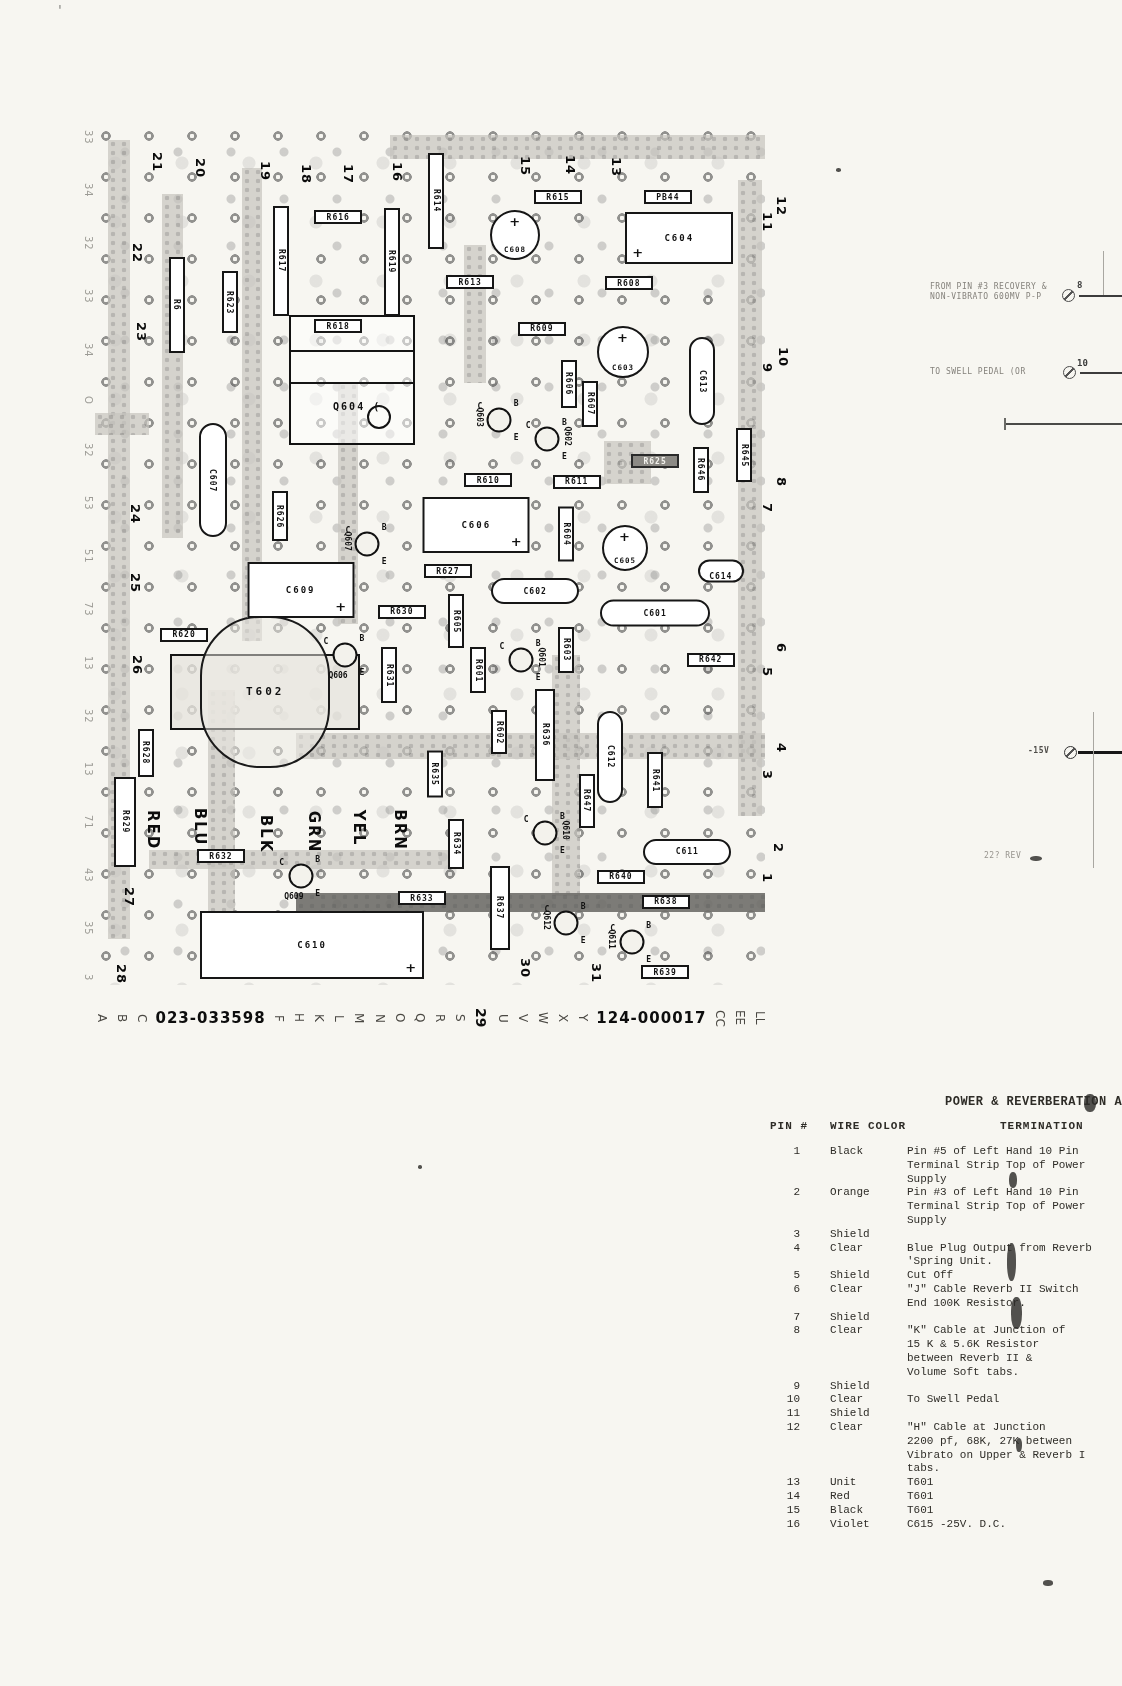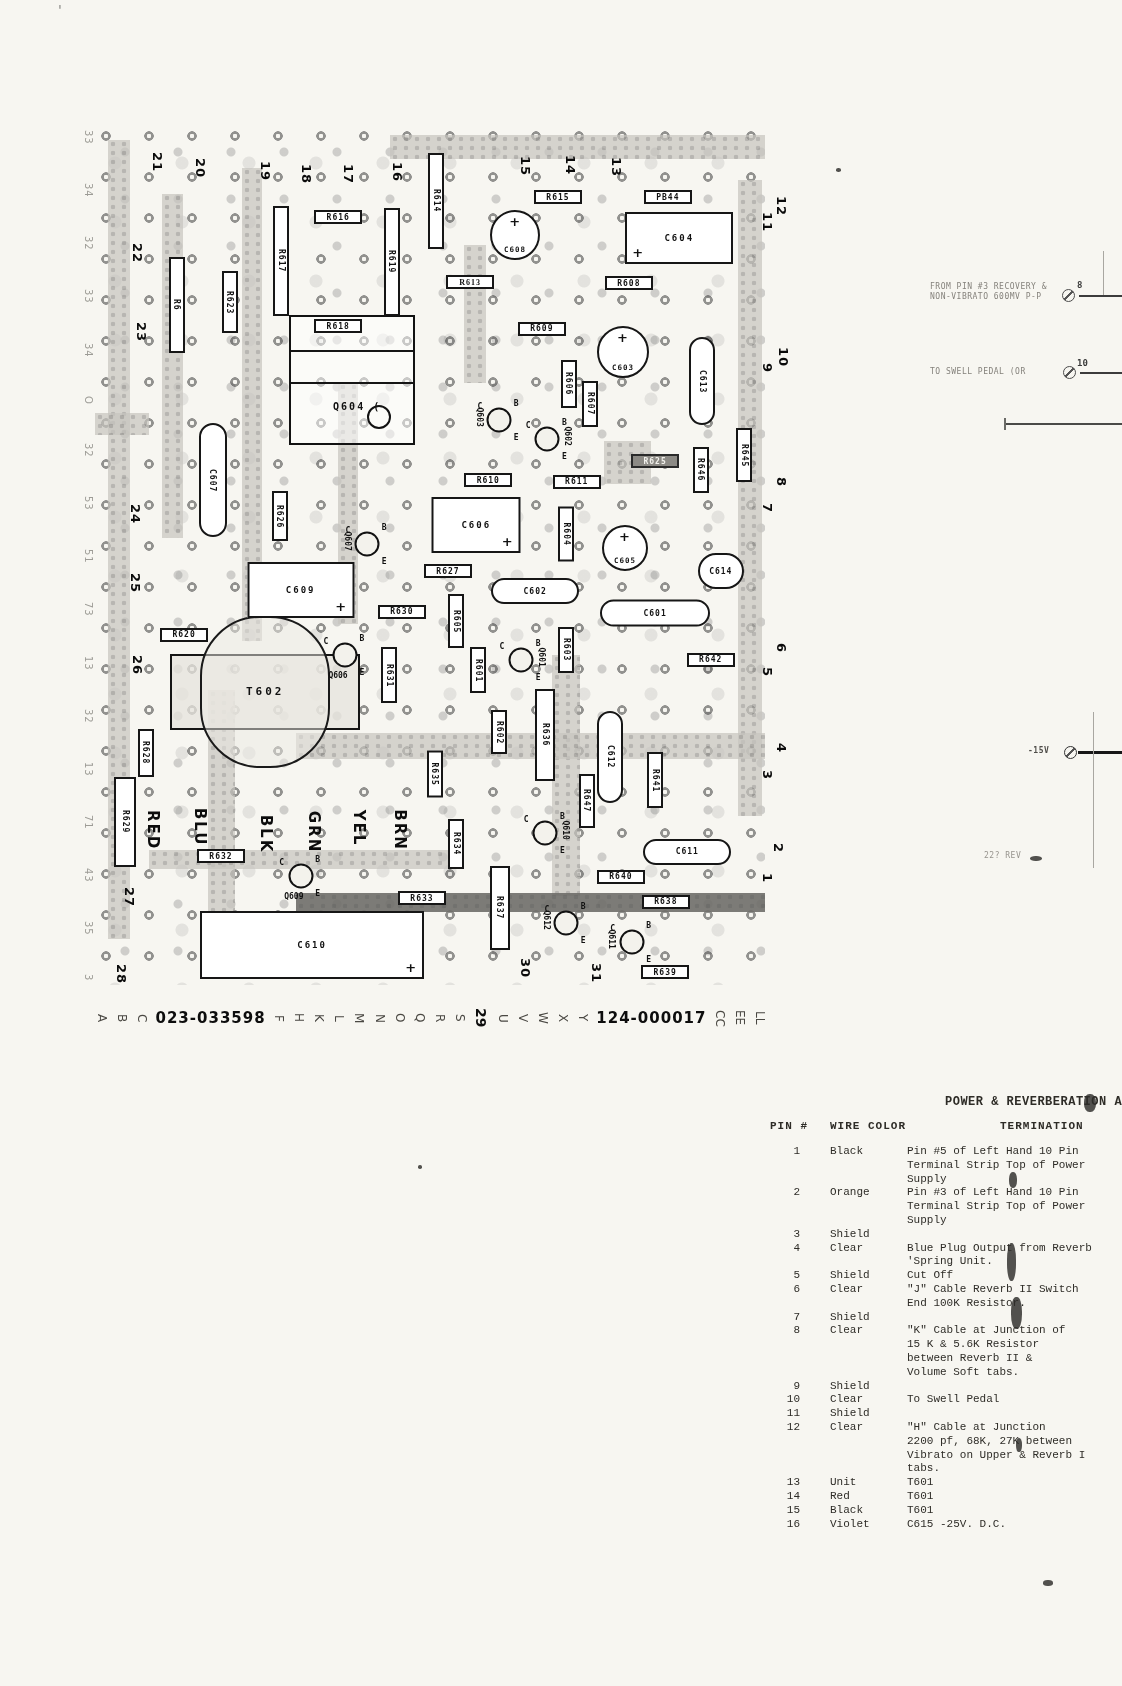--- a/index.html
+++ b/index.html
@@ -119,21 +119,21 @@
       <div class="trace" style="left: 0%; top: 33.5%; width: 8%; height: 2.5%;"></div>
       <div class="trace" style="left: 76%; top: 36.8%; width: 7%; height: 5%;"></div>
       <div class="trace" style="left: 16.9%; top: 65.7%; width: 4%; height: 26%;"></div>
       <div class="trace" style="left: 68.2%; top: 61.6%; width: 4.2%; height: 28%;"></div>
       <div class="trace" style="left: 30%; top: 70.7%; width: 70%; height: 3%;"></div>
       <div class="trace" style="left: 8%; top: 84.3%; width: 47%; height: 2.2%;"></div>
       <div class="trace dark" style="left: 30%; top: 89.3%; width: 70%; height: 2.2%;"></div>
       <div class="comp rh" style="left: 36.3%; top: 10.7%; text-align: right;">R616</div>
       <div class="comp rh" style="left: 69.1%; top: 8.4%;">R615</div>
       <div class="comp rh" style="left: 85.5%; top: 8.4%;">PB44</div>
-      <div class="comp rh" style="left: 56%; top: 18.3%; font-family: Liberation Serif, serif;">R613</div>
+      <div class="comp rh" style="left: 56%; top: 18.3%;">R613</div>
       <div class="comp rh" style="left: 75.5%; top: 18.4%; margin-left: 28px;">R608</div>
       <div class="comp rh" style="left: 36.3%; top: 23.4%;">R618</div>
       <div class="comp rh" style="left: 66.7%; top: 23.7%;">R609</div>
       <div class="comp rh" style="left: 58.7%; top: 41.3%;">R610</div>
       <div class="comp rh" style="left: 71.9%; top: 41.5%;">R611</div>
       <div class="comp rh rdark" style="left: 83.6%; top: 39.1%;">R625</div>
       <div class="comp rh" style="left: 49.1%; top: 51.9%; margin-left: 24px;">R627</div>
       <div class="comp rh" style="left: 45.8%; top: 56.6%;">R630</div>
       <div class="comp rh" style="left: 13.3%; top: 59.3%;">R620</div>
       <div class="comp rh" style="left: 91.9%; top: 62.2%;">R642</div>
@@ -175,39 +175,39 @@
         <span class="cl">C603</span>
       </div>
       <div class="comp cround" style="left: 79.1%; top: 49.2%; height: 46px; width: 46px;">
         <span class="plus">+</span>
         <span class="cl">C605</span>
       </div>
       <div class="comp crect" style="left: 87.2%; top: 13.1%; width: 108px; height: 52px;">
         <span class="rl">C604</span>
         <span class="plus pl">+</span>
       </div>
-      <div class="comp crect" style="left: 56.9%; top: 46.5%; width: 89px; height: 56px; justify-content: center;">
+      <div class="comp crect" style="left: 56.9%; top: 46.5%; width: 107px; height: 56px; justify-content: center;">
         <span class="rl">C606</span>
         <span class="plus pr">+</span>
       </div>
       <div class="comp crect" style="left: 30.7%; top: 54.1%; width: 107px; height: 56px;">
         <span class="rl">C609</span>
         <span class="plus pr">+</span>
       </div>
       <div class="comp crect" style="left: 32.4%; top: 95.3%; width: 224px; height: 68px;">
         <span class="rl">C610</span>
         <span class="plus pr">+</span>
       </div>
       <div class="comp pill pv" style="left: 90.6%; top: 29.8%; width: 26px; height: 88px;">
         <span class="pl2">C613</span>
       </div>
       <div class="comp pill pv" style="left: 17.6%; top: 41.3%; width: 28px; height: 114px;">
         <span class="pl2">C607</span>
       </div>
-      <div class="comp pill" style="left: 93.4%; top: 51.9%; width: 46px; height: 36px;">
+      <div class="comp pill" style="left: 93.4%; top: 51.9%; width: 46px; height: 23px; align-items: flex-end;">
         <span class="pl2">C614</span>
       </div>
       <div class="comp pill" style="left: 65.7%; top: 54.2%; width: 88px; height: 26px;">
         <span class="pl2">C602</span>
       </div>
       <div class="comp pill" style="left: 83.6%; top: 56.7%; width: 110px; height: 27px;">
         <span class="pl2">C601</span>
       </div>
       <div class="comp pill pv" style="left: 76.9%; top: 73.5%; width: 26px; height: 92px;">
         <span class="pl2">C612</span>

